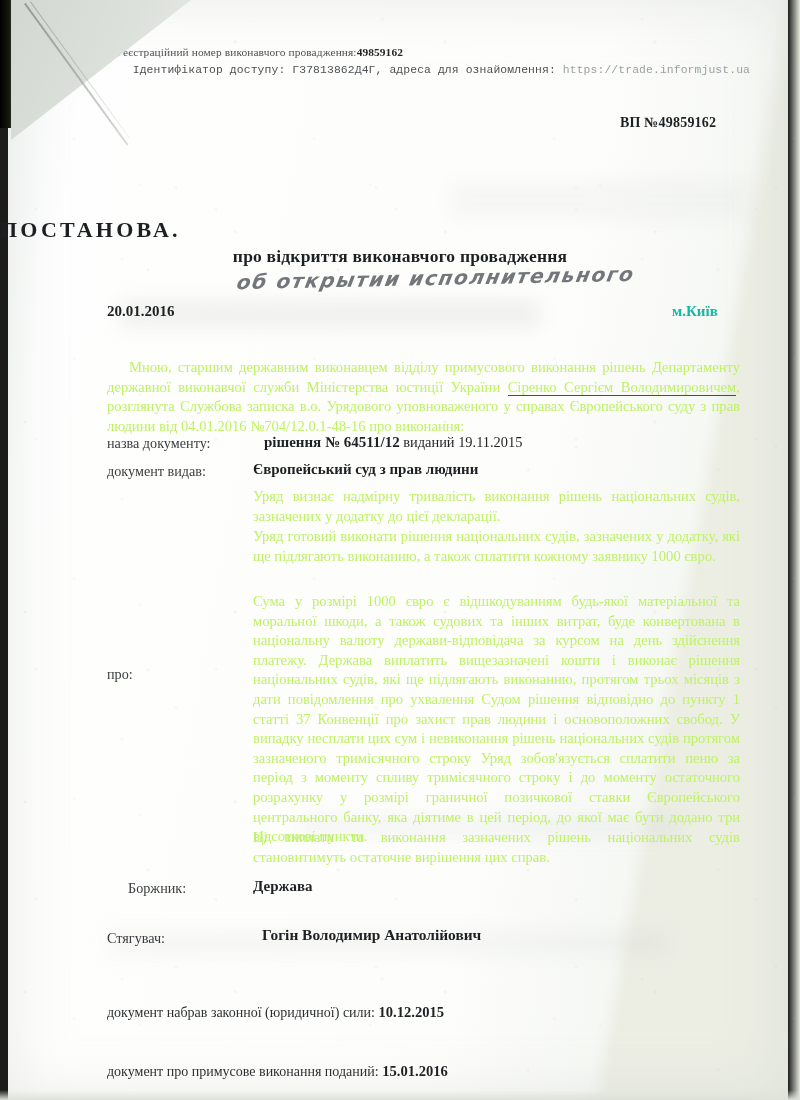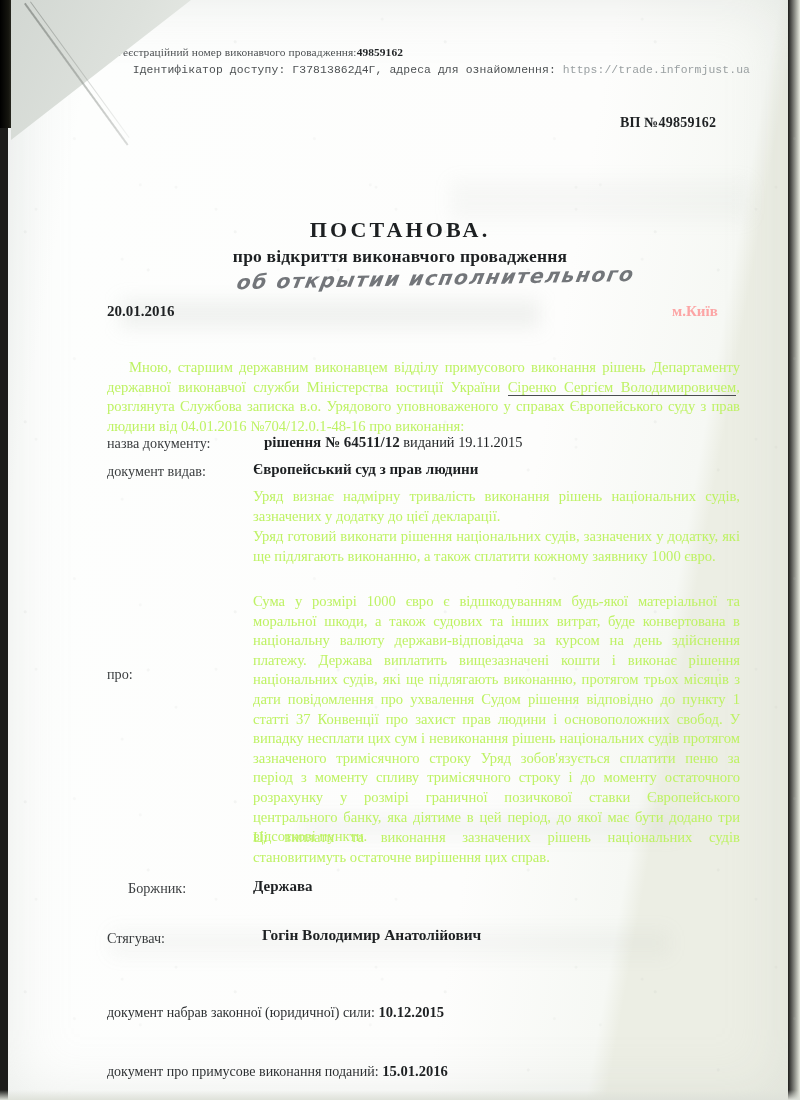--- a/index.html
+++ b/index.html
@@ -94,21 +94,21 @@
   .t { position: absolute; color: #2c2f31; white-space: pre; }
   .hdr     { font-size: 11.4px; color: #4d5153; letter-spacing: .1px; }
   .hdr .b  { font-weight: bold; color: #232628; }
   .hdr .faded { color: #9aa0a2; }
 
   .vp { font-size: 14px; font-weight: bold; color: #1f2224; letter-spacing: .2px; }
 
   .title {
     position: absolute;
     left: 0; right: 0;
-    text-align: center;
+    text-align: left;
     font-size: 22px;
     font-weight: bold;
     letter-spacing: 3.2px;
     color: #1d2022;
   }
   .subtitle {
     position: absolute;
     left: 0; right: 0;
     text-align: center;
     font-size: 17.5px;
@@ -124,21 +124,21 @@
     font-size: 20px;
     font-style: italic;
     font-weight: 600;
     letter-spacing: 1.6px;
     color: #55595e;
     transform: skewX(-12deg) rotate(-1.2deg);
     opacity: .82;
   }
 
   .datum  { font-size: 15px; font-weight: bold; color: #1f2224; }
-  .city   { font-size: 15px; font-weight: bold; color: #fca5a5; text-align: right; }
+  .city   { font-size: 15px; font-weight: bold; color: #14b8a6; text-align: right; }
 
   
   .para {
     position: absolute;
     text-align: justify;
     text-justify: inter-word;
     font-size: 14.6px;
     line-height: 19.6px;
     color: #bef264;
   }

